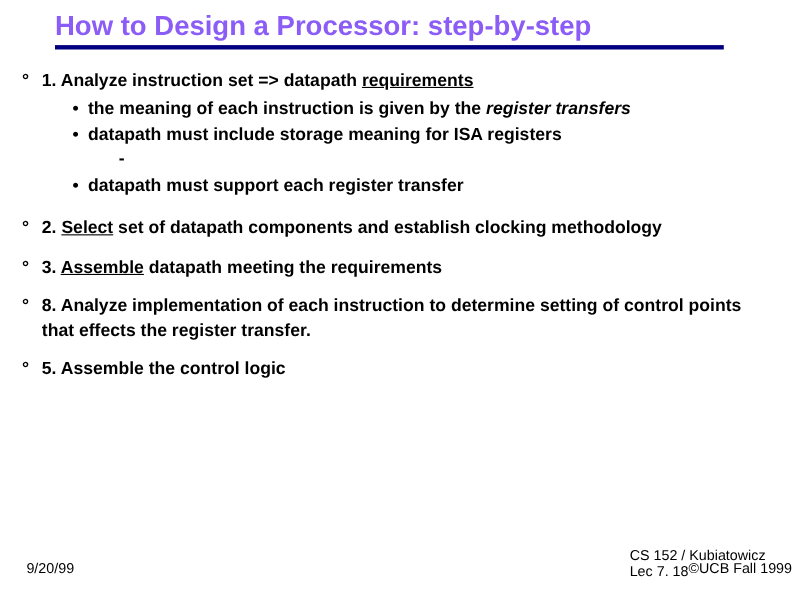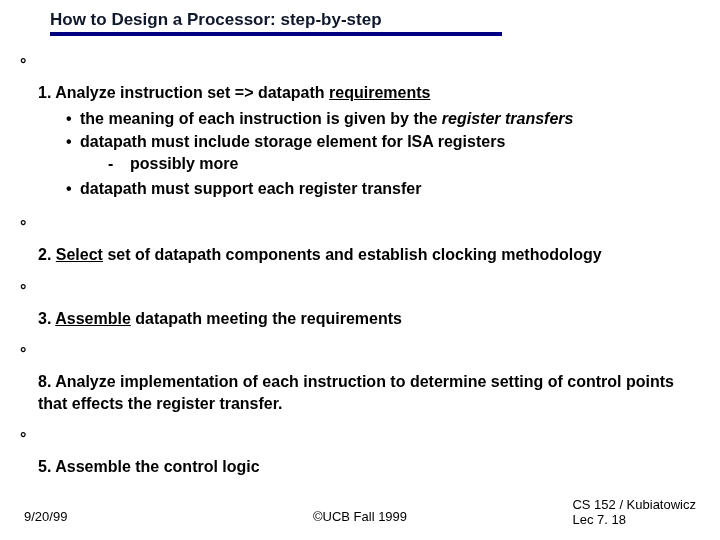--- a/index.html
+++ b/index.html
@@ -14,44 +14,43 @@
     box-sizing: border-box;
   }
   .slide {
     padding: 10px 20px 0 20px;
   }
   .title-wrap {
     margin-left: 30px;
     margin-bottom: 18px;
   }
   .title {
-    font-size: 17px;
+    font-size: 25px;
     font-weight: bold;
-    color: #0f172a;
+    color: #8b5cf6;
     border-bottom: 4px solid #000080;
     padding-bottom: 2px;
     display: inline-block;
     padding-right: 120px;
   }
   .content {
     font-size: 16px;
     font-weight: bold;
     line-height: 1.35;
   }
   .deg {
     display: flex;
     margin-bottom: 14px;
   }
   .deg-mark {
     width: 18px;
     flex-shrink: 0;
   }
   .deg-body {
     flex: 1;
-    margin-top: 28px;
   }
   .sub1 {
     margin-left: 28px;
     margin-top: 4px;
   }
   .sub1 .row {
     display: flex;
     margin-bottom: 2px;
   }
   .sub1 .dot {
@@ -81,21 +80,21 @@
   }
   .footer-left {
     position: absolute;
     left: 24px;
     bottom: 0;
   }
   .footer-center {
     position: absolute;
     left: 0;
     width: 720px;
-    text-align: center;
+    text-align: right;
     bottom: 0;
   }
   .footer-right {
     position: absolute;
     right: 24px;
     bottom: -4px;
     line-height: 1.15;
   }
 </style>
 </head>
@@ -114,25 +113,24 @@
       <div class="deg-body">
         <span>1. Analyze instruction set =&gt; datapath </span><span class="u">requirements</span>
         <div class="sub1">
           <div class="row">
             <div class="dot">•</div>
             <div><span>the meaning of each instruction is given by the </span><span class="i">register transfers</span></div>
           </div>
           <div class="row">
             <div class="dot">•</div>
             <div>
-              <span>datapath must include storage element for ISA registers</span>
+              <span>datapath must include storage meaning for ISA registers</span>
               <div class="sub2">
                 <div class="row">
                   <div class="dash">-</div>
-                  <div>possibly more</div>
                 </div>
               </div>
             </div>
           </div>
           <div class="row">
             <div class="dot">•</div>
             <div>datapath must support each register transfer</div>
           </div>
         </div>
       </div>

